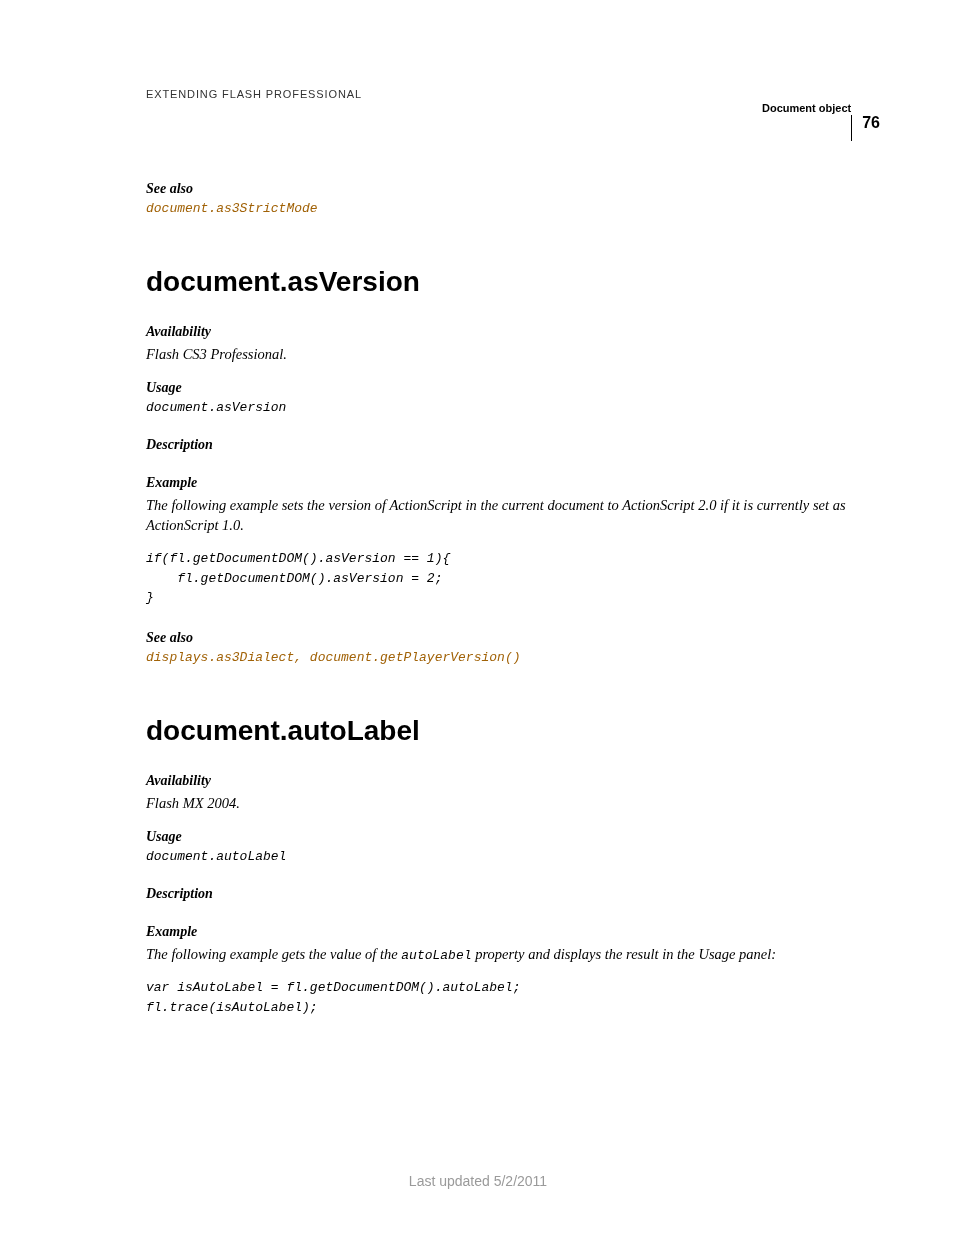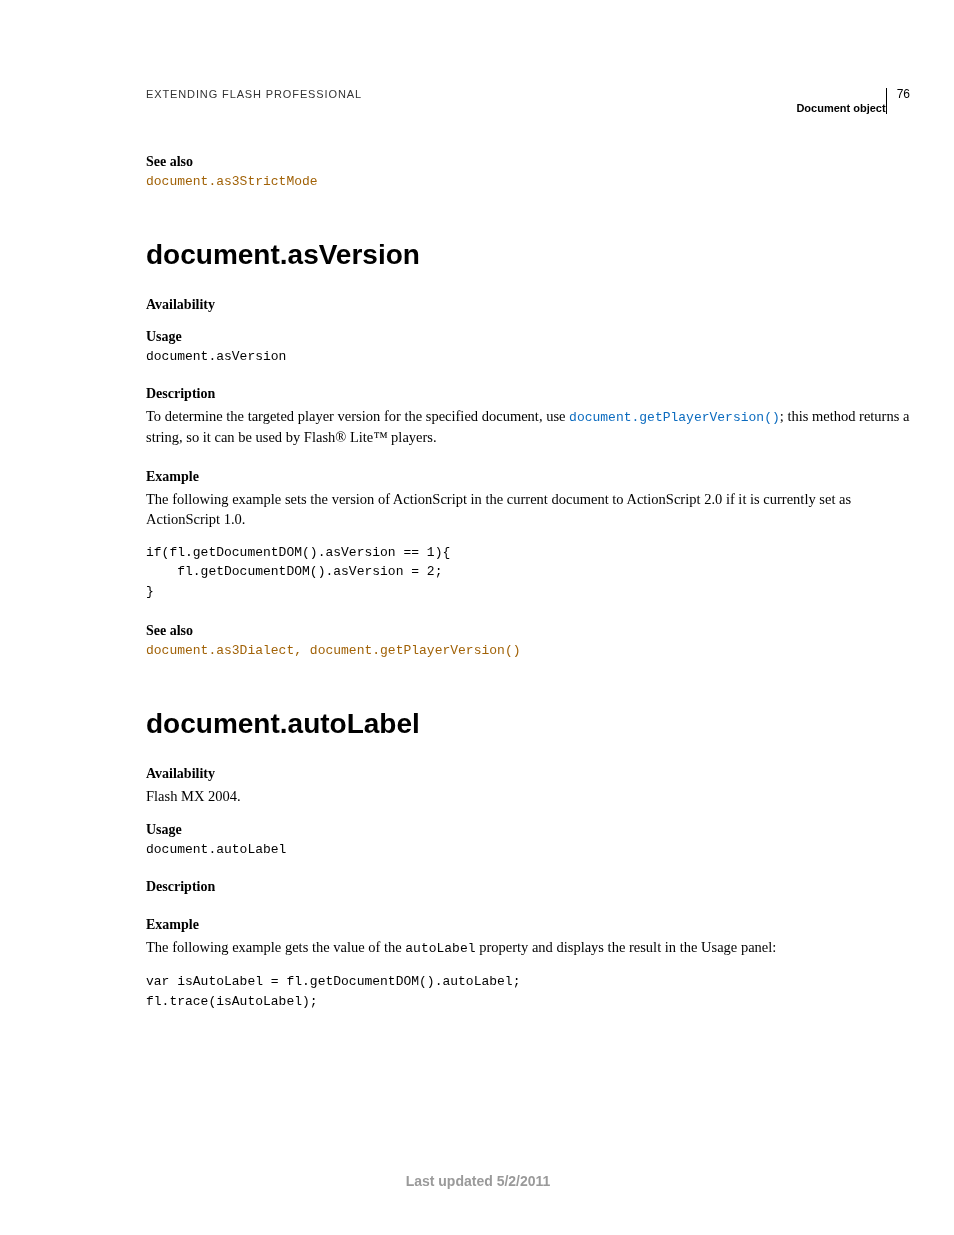--- a/index.html
+++ b/index.html
@@ -6,21 +6,21 @@
     margin: 0;
     padding: 0;
     font-family: "Minion Pro", Georgia, "Times New Roman", serif;
     background: #fff;
     color: #000;
   }
   .page {
     width: 954px;
     height: 1235px;
     box-sizing: border-box;
-    padding: 88px 38px 40px 146px;
+    padding: 88px 68px 40px 146px;
     position: relative;
   }
   .running-head {
     display: flex;
     align-items: flex-start;
     margin-bottom: 40px;
   }
   .running-head .titles {
     flex: 1;
     font-family: "Myriad Pro", "Helvetica Neue", Arial, sans-serif;
@@ -33,27 +33,28 @@
   }
   .running-head .line2 {
     font-size: 11px;
     font-weight: 700;
     color: #000;
     margin-top: 2px;
     text-align: right;
   }
   .running-head .pgnum {
     font-family: "Myriad Pro", "Helvetica Neue", Arial, sans-serif;
-    font-size: 12px;
-    font-weight: 400;
+    font-size: 16px;
+    font-weight: 700;
     padding: 0 6px 6px 10px;
     border-left: 1.2px solid #000;
     line-height: 1;
     height: 26px;
     box-sizing: border-box;
+    margin-top: 27px;
   }
   .section-label {
     font-family: "Minion Pro", Georgia, "Times New Roman", serif;
     font-weight: 700;
     font-size: 14px;
     margin: 0 0 4px 0;
   }
   .link-code {
     font-family: "Courier New", Courier, monospace;
     font-size: 13px;
@@ -77,29 +78,29 @@
     font-size: 13px;
   }
   .code-inline.link { color: #0b6bbf; }
   pre.codeblock {
     font-family: "Courier New", Courier, monospace;
     font-size: 13px;
     line-height: 1.5;
     margin: 4px 0 18px 0;
     white-space: pre;
   }
-  .block { margin-bottom: 22px; }
+  .block { margin-bottom: 22px; font-style: italic; }
   .block.tight { margin-bottom: 16px; }
   .footer {
     position: absolute;
     left: 2px; right: 0;
     bottom: 46px;
     text-align: center;
     font-family: "Myriad Pro", "Helvetica Neue", Arial, sans-serif;
-    font-weight: 700;
+    font-weight: 400;
     color: #9a9a9a;
     font-size: 14px;
   }
   .sep { color: #000; }
 </style>
 </head>
 <body>
 
 <div class="page">
 
@@ -115,46 +116,44 @@
     <p class="section-label">See also</p>
     <div class="link-code">
       <span>document.as3StrictMode</span>
     </div>
   </div>
 
   <h1 class="topic">document.asVersion</h1>
 
   <div class="block tight">
     <p class="section-label">Availability</p>
+    <p class="body" style="margin-bottom:0">Flash CS3 Professional.</p>
   </div>
 
   <div class="block">
     <p class="section-label">Usage</p>
     <div class="code-inline">document.asVersion</div>
   </div>
 
   <div class="block">
     <p class="section-label">Description</p>
-    <p class="body">
-      <span>To determine the targeted player version for the specified document, use </span><span class="code-inline link">document.getPlayerVersion()</span><span>; this method returns a string, so it can be used by Flash® Lite™ players.</span>
-    </p>
   </div>
 
   <div class="block">
     <p class="section-label">Example</p>
     <p class="body">The following example sets the version of ActionScript in the current document to ActionScript 2.0 if it is currently set as ActionScript 1.0.</p>
     <pre class="codeblock">if(fl.getDocumentDOM().asVersion == 1){
     fl.getDocumentDOM().asVersion = 2;
 }</pre>
   </div>
 
   <div class="block">
     <p class="section-label">See also</p>
     <div class="link-code">
-      <span>document.as3Dialect</span><span class="sep">, </span><span>document.getPlayerVersion()</span>
+      <span>displays.as3Dialect</span><span class="sep">, </span><span>document.getPlayerVersion()</span>
     </div>
   </div>
 
   <h1 class="topic">document.autoLabel</h1>
 
   <div class="block tight">
     <p class="section-label">Availability</p>
     <p class="body" style="margin-bottom:12px">Flash MX 2004.</p>
   </div>
 

